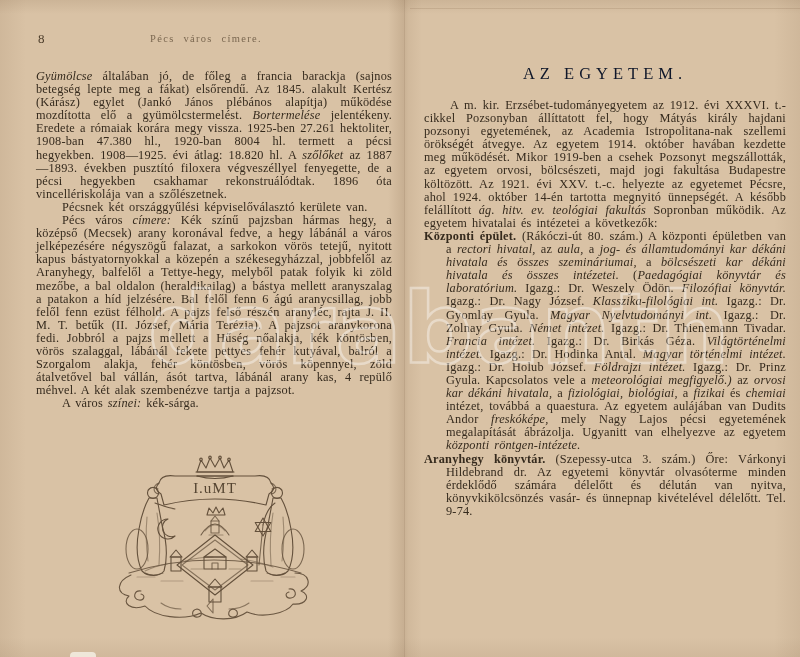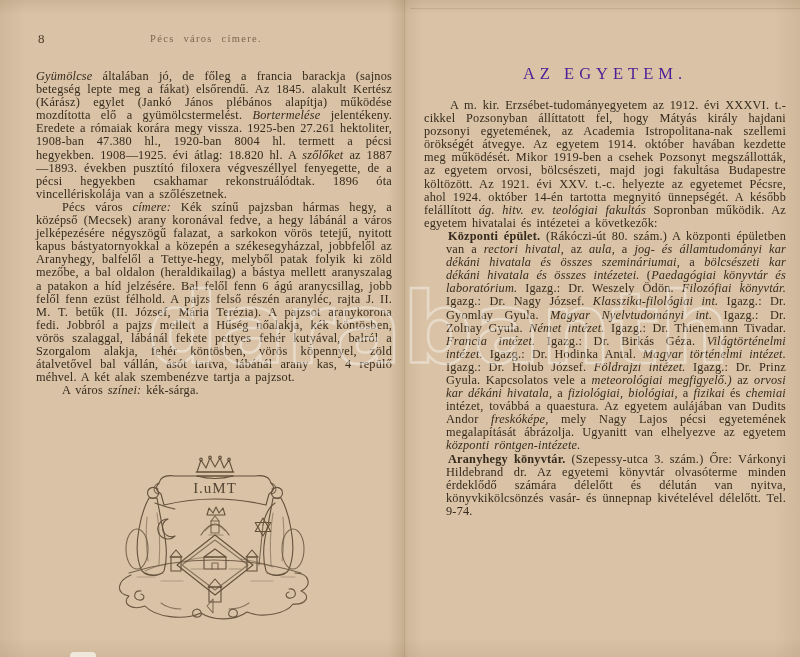--- a/index.html
+++ b/index.html
@@ -29,27 +29,27 @@
   .photo-notch{position:absolute;left:70px;bottom:-2px;width:26px;height:7px;background:#f5efe4;border-radius:4px 4px 0 0;opacity:.85;}
 
   
   .left-header{position:absolute;left:36px;top:31px;width:356px;height:16px;}
   .page-number{position:absolute;left:2px;top:0;font-size:13px;color:#4a3b29;}
   .running-title{position:absolute;left:0;right:16px;top:2px;text-align:center;font-size:10.5px;
     color:var(--ink_faded);letter-spacing:1.3px;word-spacing:5px;}
   .left-body{position:absolute;left:36px;top:70px;width:356px;}
   .right-body{position:absolute;left:424px;top:64px;width:362px;}
   .section-heading{margin:0 0 15px 0;text-align:center;font-size:16.5px;font-weight:normal;
-    letter-spacing:5px;color:#4c1d95;}
+    letter-spacing:5px;color:#0f172a;}
   .para{margin:0;text-align:justify;font-size:12.3px;line-height:13.1px;
     letter-spacing:0.2px;word-spacing:1.6px;color:var(--ink);}
   .para.indent{text-indent:26px;}
   .para.hang{padding-left:22px;text-indent:-22px;}
   .it{font-style:italic;margin-top:32px;}
-  .bd{font-weight:bold;margin-left:24px;}
+  .bd{font-weight:bold;}
 
   
   .emblem{position:absolute;left:101px;top:453px;width:228px;height:172px;opacity:.92;}
   .emblem svg{display:block;}
 
   
   .watermark{position:absolute;left:148px;top:272px;pointer-events:none;z-index:5;
     font-family:"DejaVu Sans",sans-serif;font-weight:bold;font-size:98px;letter-spacing:1px;
     color:transparent;-webkit-text-stroke:2.5px var(--watermark);}
 </style>
@@ -62,20 +62,21 @@
 <div class="top-crease"></div>
 <div class="photo-notch"></div>
 
 <div class="left-header">
   <span class="page-number">8</span>
   <span class="running-title">Pécs város címere.</span>
 </div>
 
 <div class="left-body">
     <p class="para flush"><span class="it">Gyümölcse</span><span> általában jó, de főleg a francia barackja (sajnos betegség lepte meg a fákat) elsőrendű. Az 1845. alakult Kertész (Kárász) egylet (Jankó János plébános alapítja) működése mozdította elő a gyümölcstermelést. </span><span class="it">Bortermelése</span><span> jelentékeny. Eredete a rómaiak korára megy vissza. 1925-ben 27.261 hektoliter, 1908-ban 47.380 hl., 1920-ban 8004 hl. termett a pécsi hegyekben. 1908—1925. évi átlag: 18.820 hl. A </span><span class="it">szőlőket</span><span> az 1887—1893. években pusztító filoxera végveszéllyel fenyegette, de a pécsi hegyekben csakhamar rekonstruálódtak. 1896 óta vincellériskolája van a szőlészetnek.</span></p>
+    <p class="para indent"><span>Pécsnek két országgyűlési képviselőválasztó kerülete van.</span></p>
     <p class="para indent"><span>Pécs város </span><span class="it">címere:</span><span> Kék színű pajzsban hármas hegy, a középső (Mecsek) arany koronával fedve, a hegy lábánál a város jelképezésére négyszögű falazat, a sarkokon vörös tetejű, nyitott kapus bástyatornyokkal a közepén a székesegyházzal, jobbfelől az Aranyhegy, balfelől a Tettye-hegy, melyből patak folyik ki zöld mezőbe, a bal oldalon (heraldikailag) a bástya mellett aranyszalag a patakon a híd jelzésére. Bal felől fenn 6 ágú aranycsillag, jobb felől fenn ezüst félhold. A pajzs felső részén aranyléc, rajta J. II. M. T. betűk (II. József, Mária Terézia). A pajzsot aranykorona fedi. Jobbról a pajzs mellett a Hűség nőalakja, kék köntösben, vörös szalaggal, lábánál fekete pettyes fehér kutyával, balról a Szorgalom alakja, fehér köntösben, vörös köpennyel, zöld átalvetővel bal vállán, ásót tartva, lábánál arany kas, 4 repülő méhvel. A két alak szembenézve tartja a pajzsot.</span></p>
     <p class="para indent"><span>A város </span><span class="it">színei:</span><span> kék-sárga.</span></p>
   </div>
 
 <div class="emblem">
   <svg viewBox="0 0 228 172" width="228" height="172" fill="none" stroke="#5a4733" stroke-width="1.1" stroke-linecap="round" stroke-linejoin="round">
 
     <g opacity="0.95">
       <path d="M30,122 C16,128 14,140 28,143 C20,150 30,158 44,153 C54,164 82,168 100,160 C112,168 134,168 146,159 C162,166 186,160 192,151 C206,152 210,142 200,138 C212,132 208,120 194,120"></path>
       <path d="M40,138 c-7,-1 -9,8 -2,9 c5,1 7,-5 2,-6"></path>

